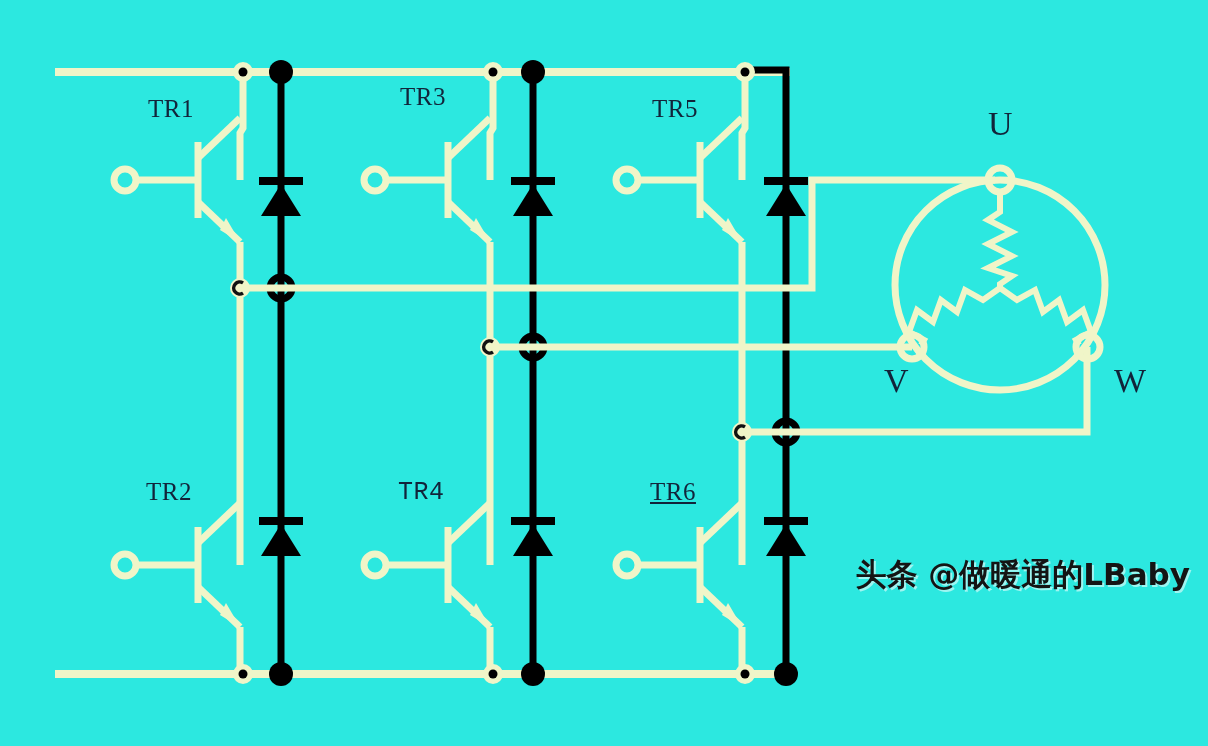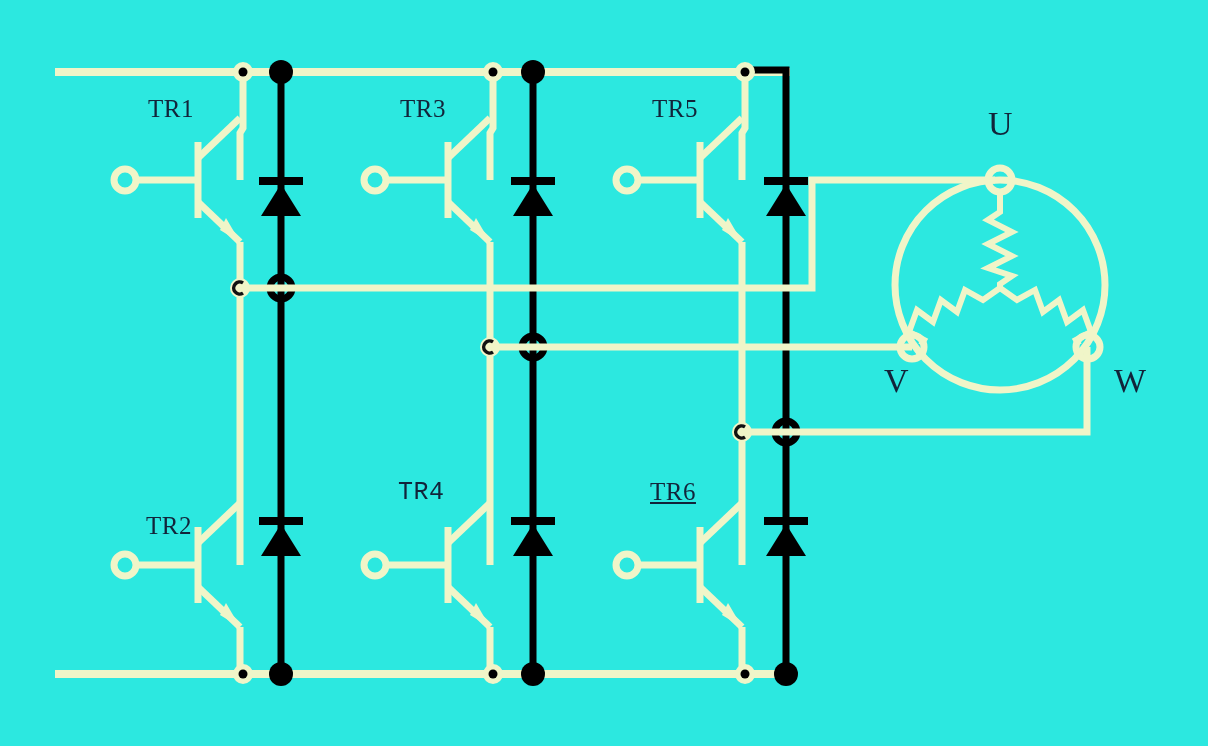--- a/index.html
+++ b/index.html
@@ -193,23 +193,24 @@
                L1035,290 L1043,312 L1059,300 L1067,322 L1083,310 L1091,332
                L1076,340 L1079,345" fill="none" stroke="#f0f5c8" stroke-width="6"></path>
 
       <circle cx="1000" cy="180" r="12" fill="none" stroke="#f0f5c8" stroke-width="7"></circle>
       <circle cx="912" cy="347" r="12" fill="none" stroke="#f0f5c8" stroke-width="7"></circle>
       <circle cx="1088" cy="347" r="12" fill="none" stroke="#f0f5c8" stroke-width="7"></circle>
     </g>
   </svg>
 
   <div class="label tr-label" style="left:148px;top:95px;">TR1</div>
-  <div class="label tr-label" style="left:146px;top:478px;margin-top:34px;">TR2</div>
-  <div class="label tr-label" style="left:400px;top:95px;">TR3</div>
+  <div class="label tr-label" style="left:146px;top:478px;">TR2</div>
+  <div class="label tr-label" style="left:400px;top:83px;">TR3</div>
   <div class="label tr-label" style="left:398px;top:478px;font-family:Liberation Mono, monospace;">TR4</div>
   <div class="label tr-label" style="left:652px;top:95px;text-align:right;">TR5</div>
   <div class="label tr-label" style="left:650px;top:478px;text-decoration:underline;">TR6</div>
 
   <div class="label phase-label" style="left:988px;top:105px;">U</div>
   <div class="label phase-label" style="left:884px;top:362px;">V</div>
   <div class="label phase-label" style="left:1114px;top:362px;">W</div>
 
+  <div class="watermark">头条 @做暖通的LBaby</div>
 </div>
 
 </body></html>

